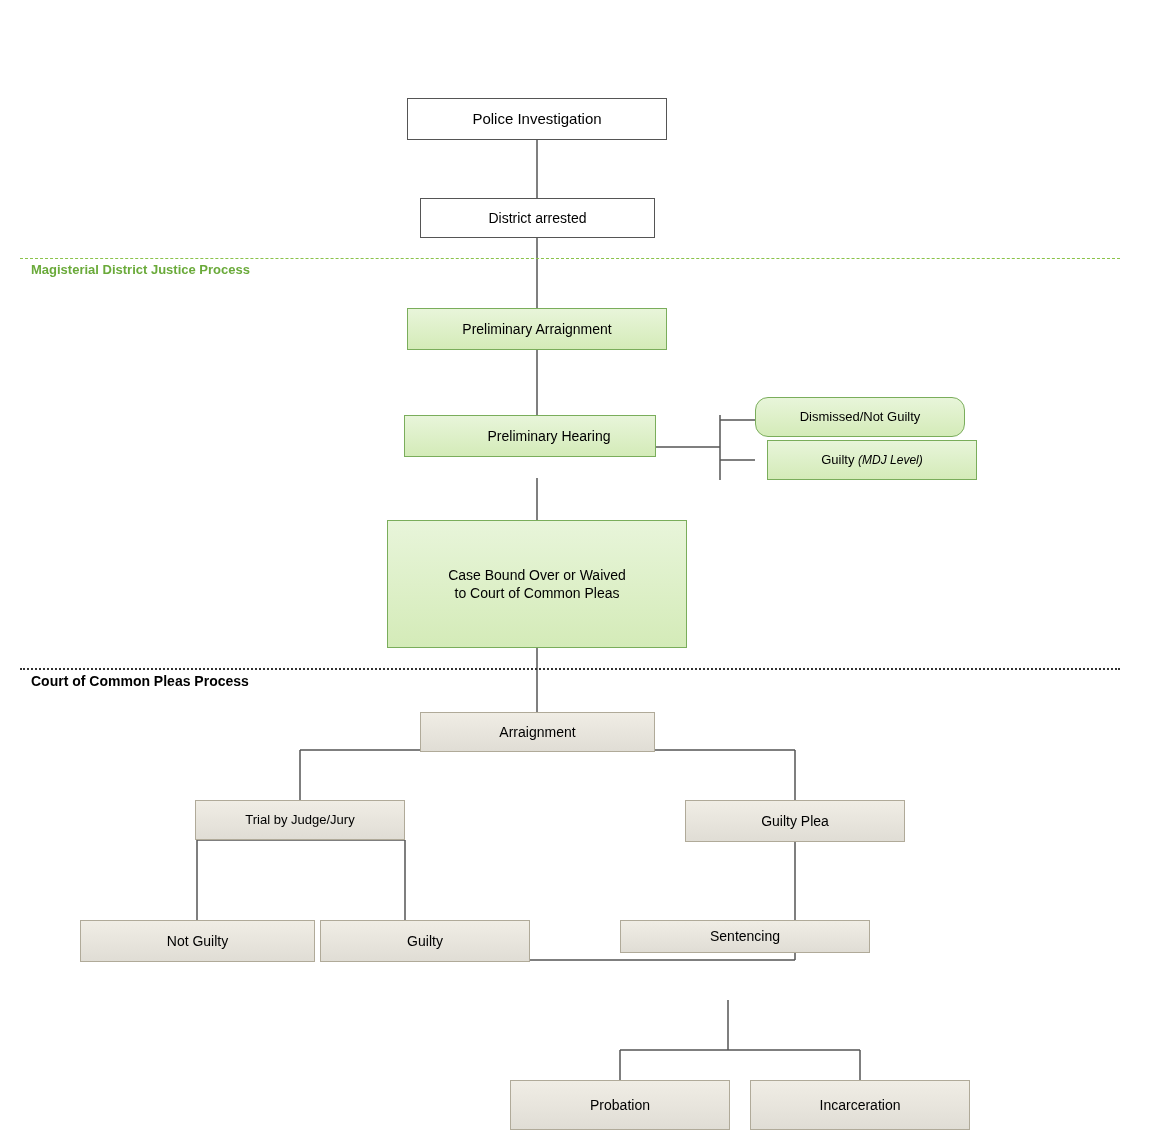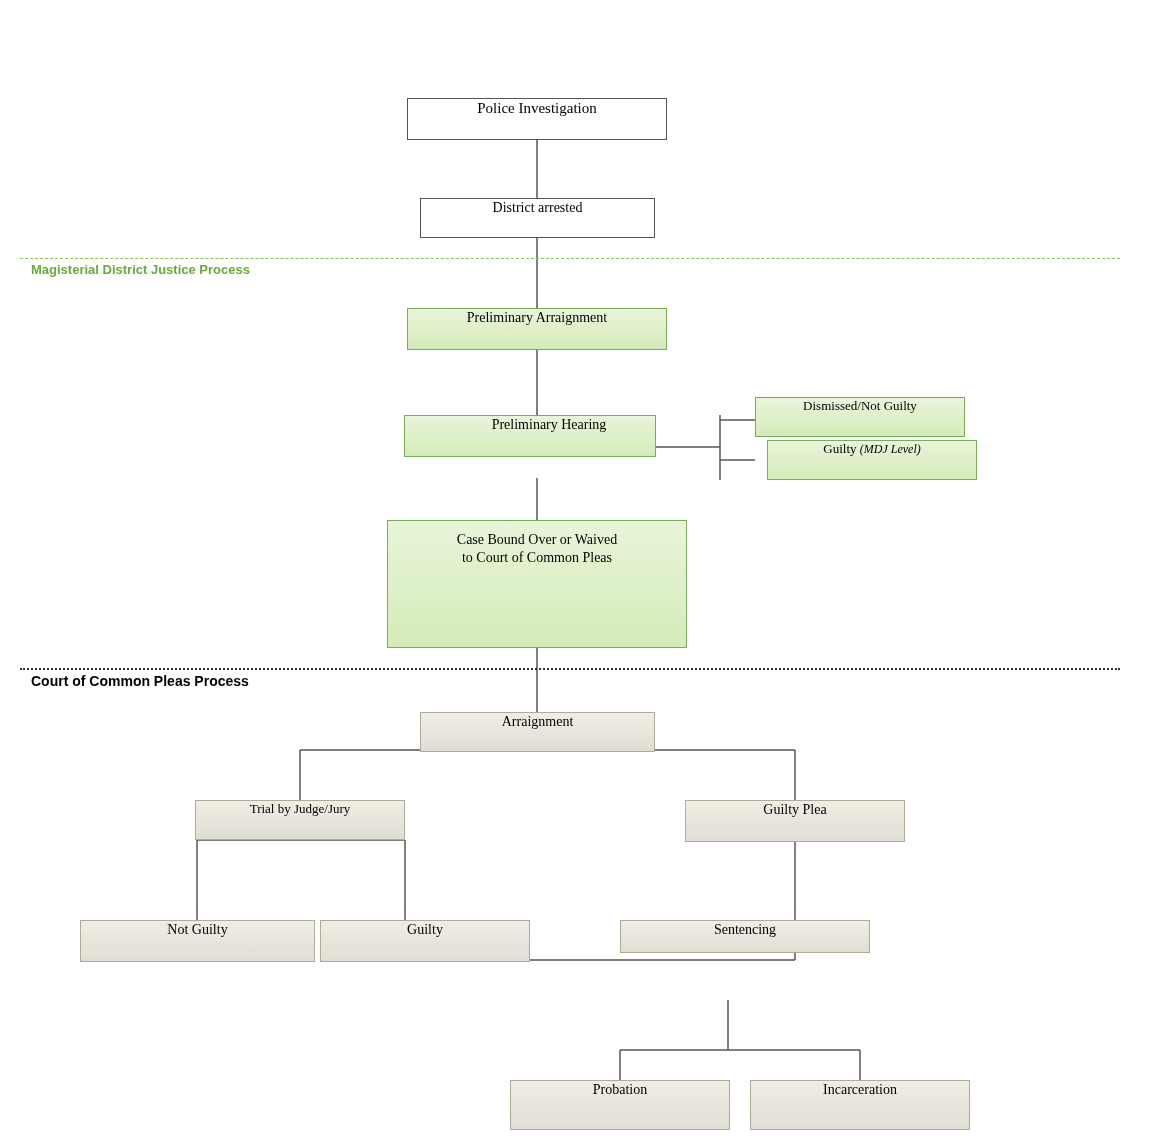--- a/index.html
+++ b/index.html
@@ -22,26 +22,25 @@
       font-size: 22px;
       font-weight: bold;
       margin-bottom: 30px;
       color: #000;
     }
 
     
     .box {
       position: absolute;
       display: flex;
-      align-items: flex-start;
+      align-items: center;
       justify-content: center;
       text-align: center;
       font-size: 14px;
       line-height: 1.3;
-      font-family: Liberation Serif, serif;
     }
     .box-plain {
       border: 1.5px solid #555;
       background: #fff;
     }
     .box-green {
       border: 1.5px solid #7aad5b;
       background: linear-gradient(to bottom, #e8f5da, #d4ebb8);
     }
     .box-tan {
@@ -159,21 +158,21 @@
   <div class="section-label section-label-green" style="left:22px; top:262px;">Magisterial District Justice Process</div>
 
   <div class="box box-green" style="left:407px; top:308px; width:260px; height:42px; font-size:14px;">
     <span>Preliminary Arraignment</span>
   </div>
 
   <div class="box box-green" style="left:404px; top:415px; width:252px; height:42px; font-size:14px;padding-left:38px;">
     <span>Preliminary Hearing</span>
   </div>
 
-  <div class="box box-green" style="left:755px; top:397px; width:210px; height:40px; font-size:13px;">
+  <div class="box box-green" style="left:755px; top:397px; width:210px; height:40px; font-size:13px;border-radius:13px;">
     <span>Dismissed/Not Guilty</span>
   </div>
 
   <div class="box box-green" style="left:755px; top:440px; width:210px; height:40px; font-size:13px;margin-left:12px;">
     <span>Guilty <span class="italic-small">(MDJ Level)</span></span>
   </div>
 
   <div class="box box-green" style="left:387px; top:520px; width:300px; height:128px; font-size:14px; padding:10px;">
     <span style="white-space:pre-line;">Case Bound Over or Waived
 to Court of Common Pleas</span>

